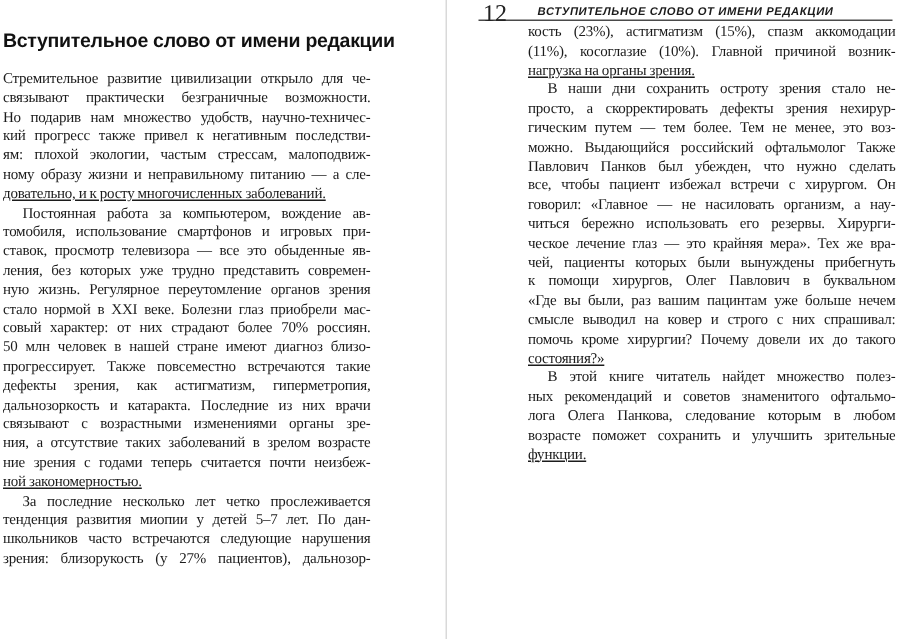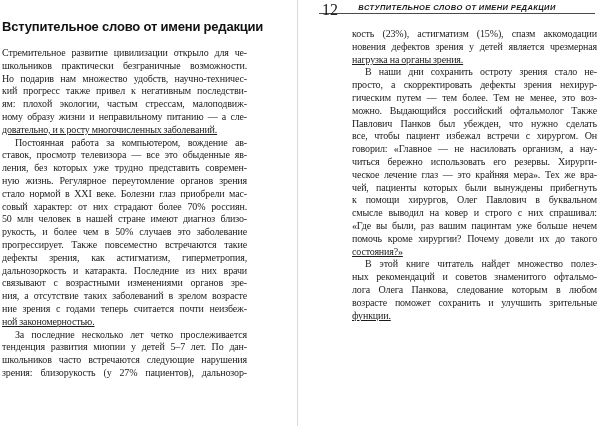--- a/index.html
+++ b/index.html
@@ -36,21 +36,21 @@
     white-space: nowrap;
     color: #111111;
   }
   .left-body { margin-top: 13px; }
   .right-page {
     position: absolute;
     left: 352px;
     top: 0;
     width: 245px;
   }
-  .right-body { padding-top: 28px; }
+  .right-body { padding-top: 16px; }
   .running-header {
     position: absolute;
     left: 319px;
     top: 1px;
     width: 276px;
     height: 12px;
     border-bottom: 1px solid #4a4a4a;
   }
   .page-number {
     position: absolute;
@@ -89,40 +89,40 @@
 </head>
 <body>
 
 <div class="canvas">
 
   <div class="left-page">
     <h1 class="chapter-heading">Вступительное слово от имени редакции</h1>
     <div class="left-body" id="left-body">
         <div class="para">
           <div class="line">Стремительное развитие цивилизации открыло для че-</div>
-          <div class="line">школьников практически безграничные возможности.</div>
+          <div class="line">связывают практически безграничные возможности.</div>
           <div class="line">Но подарив нам множество удобств, научно-техничес-</div>
           <div class="line">кий прогресс также привел к негативным последстви-</div>
           <div class="line">ям: плохой экологии, частым стрессам, малоподвиж-</div>
           <div class="line">ному образу жизни и неправильному питанию — а сле-</div>
           <div class="line last">довательно, и к росту многочисленных заболеваний.</div>
         </div>
         <div class="para indent">
           <div class="line">Постоянная работа за компьютером, вождение ав-</div>
+          <div class="line">томобиля, использование смартфонов и игровых при-</div>
           <div class="line">ставок, просмотр телевизора — все это обыденные яв-</div>
           <div class="line">ления, без которых уже трудно представить современ-</div>
           <div class="line">ную жизнь. Регулярное переутомление органов зрения</div>
           <div class="line">стало нормой в XXI веке. Болезни глаз приобрели мас-</div>
           <div class="line">совый характер: от них страдают более 70% россиян.</div>
           <div class="line">50 млн человек в нашей стране имеют диагноз близо-</div>
-          <div class="line">рукость, и более чем в 50% случаев это заболевание</div>
           <div class="line">прогрессирует. Также повсеместно встречаются такие</div>
           <div class="line">дефекты зрения, как астигматизм, гиперметропия,</div>
           <div class="line">дальнозоркость и катаракта. Последние из них врачи</div>
-          <div class="line">связывают с возрастными изменениями органов зре-</div>
+          <div class="line">связывают с возрастными изменениями органы зре-</div>
           <div class="line">ния, а отсутствие таких заболеваний в зрелом возрасте</div>
           <div class="line">ние зрения с годами теперь считается почти неизбеж-</div>
           <div class="line last">ной закономерностью.</div>
         </div>
         <div class="para indent">
           <div class="line">За последние несколько лет четко прослеживается</div>
           <div class="line">тенденция развития миопии у детей 5–7 лет. По дан-</div>
           <div class="line">школьников часто встречаются следующие нарушения</div>
           <div class="line">зрения: близорукость (у 27% пациентов), дальнозор-</div>
         </div>
@@ -133,37 +133,37 @@
 
   <div class="running-header">
     <span class="page-number">12</span>
     <span class="running-title">ВСТУПИТЕЛЬНОЕ СЛОВО ОТ ИМЕНИ РЕДАКЦИИ</span>
   </div>
 
   <div class="right-page">
     <div class="right-body" id="right-body">
         <div class="para">
           <div class="line">кость (23%), астигматизм (15%), спазм аккомодации</div>
-          <div class="line">новения дефектов зрения у детей является чрезмерная</div>
+          <div class="line">(11%), косоглазие (10%). Главной причиной возник-</div>
           <div class="line last">нагрузка на органы зрения.</div>
         </div>
         <div class="para indent">
           <div class="line">В наши дни сохранить остроту зрения стало не-</div>
           <div class="line">просто, а скорректировать дефекты зрения нехирур-</div>
           <div class="line">гическим путем — тем более. Тем не менее, это воз-</div>
           <div class="line">можно. Выдающийся российский офтальмолог Также</div>
           <div class="line">Павлович Панков был убежден, что нужно сделать</div>
           <div class="line">все, чтобы пациент избежал встречи с хирургом. Он</div>
           <div class="line">говорил: «Главное — не насиловать организм, а нау-</div>
           <div class="line">читься бережно использовать его резервы. Хирурги-</div>
           <div class="line">ческое лечение глаз — это крайняя мера». Тех же вра-</div>
           <div class="line">чей, пациенты которых были вынуждены прибегнуть</div>
           <div class="line">к помощи хирургов, Олег Павлович в буквальном</div>
+          <div class="line">«Где вы были, раз вашим пацинтам уже больше нечем</div>
           <div class="line">смысле выводил на ковер и строго с них спрашивал:</div>
-          <div class="line">«Где вы были, раз вашим пацинтам уже больше нечем</div>
           <div class="line">помочь кроме хирургии? Почему довели их до такого</div>
           <div class="line last">состояния?»</div>
         </div>
         <div class="para indent">
           <div class="line">В этой книге читатель найдет множество полез-</div>
           <div class="line">ных рекомендаций и советов знаменитого офтальмо-</div>
           <div class="line">лога Олега Панкова, следование которым в любом</div>
           <div class="line">возрасте поможет сохранить и улучшить зрительные</div>
           <div class="line last">функции.</div>
         </div>

